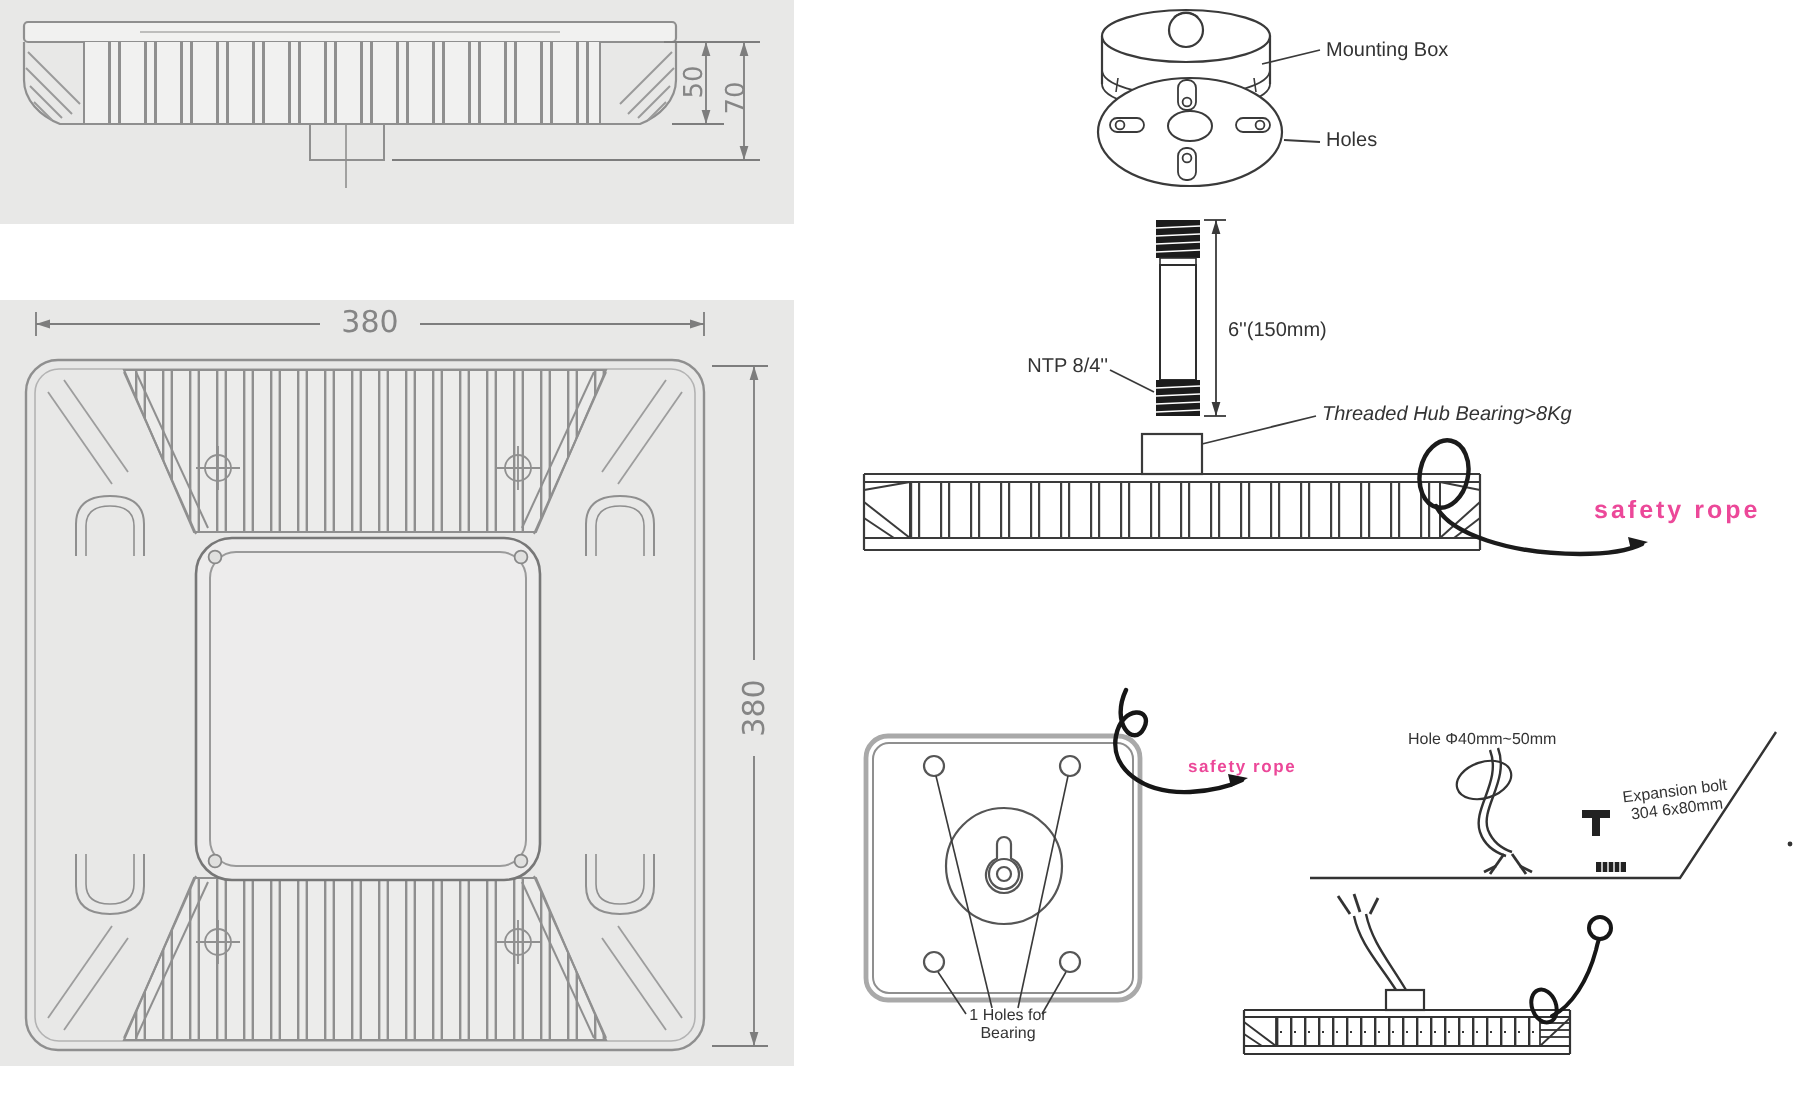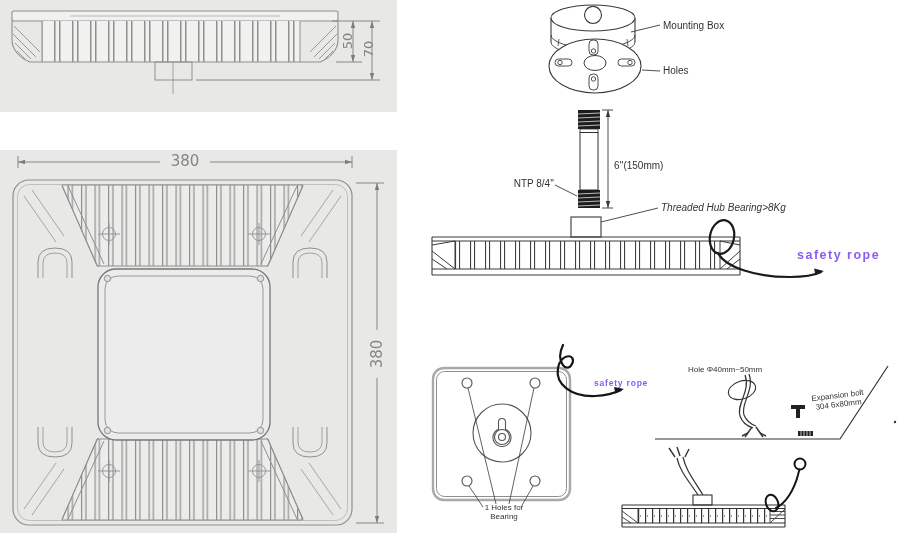--- a/index.html
+++ b/index.html
@@ -4,21 +4,21 @@
 <style>
   html,body{margin:0;padding:0;background:#fff;}
   .stage{position:relative;width:900px;height:554px;background:#fff;overflow:hidden;
          font-family:"Liberation Sans",sans-serif;}
   .abs{position:absolute;}
   .panel{position:absolute;background:#e8e8e7;}
   .lbl{position:absolute;color:#333;font-size:10px;white-space:nowrap;line-height:1.15;}
   .dimtxt{position:absolute;color:#858585;font-family:"DejaVu Sans",sans-serif;
           display:flex;align-items:center;justify-content:center;}
   .rot{transform:rotate(-90deg);}
-  .bold-rope{font-weight:bold;color:#8b5cf6;}
+  .bold-rope{font-weight:bold;color:#ec4899;}
   .small{font-size:8px;}
   .center{text-align:center;}
 </style>
 </head>
 <body>
 
 <div class="stage">
 
   <div class="panel" style="left:0;top:0;width:397px;height:112px;">
     <svg class="abs" style="left:0;top:0" width="397" height="112" viewBox="0 0 397 112">
@@ -338,21 +338,21 @@
       <rect x="150" y="73" width="15" height="5" fill="#222"></rect>
       <g stroke="#fff" stroke-width="0.7">
         <line x1="153" y1="73" x2="153" y2="78"></line>
           <line x1="156" y1="73" x2="156" y2="78"></line>
         <line x1="159" y1="73" x2="159" y2="78"></line>
           <line x1="162" y1="73" x2="162" y2="78"></line>
       </g>
     </g>
     <circle cx="247" cy="64" r="1.2" fill="#333"></circle>
   </svg>
-  <div class="lbl small" style="left:688px;top:365px;text-align:center;">Hole Φ40mm~50mm</div>
+  <div class="lbl small" style="left:704px;top:365px;text-align:center;">Hole Φ40mm~50mm</div>
   <div class="lbl small center" style="left:806px;top:391px;width:64px;transform:rotate(-7deg);">
     <div>Expansion bolt</div>
     <div>304 6x80mm</div>
   </div>
 
   <svg class="abs" style="left:610px;top:445px" width="205" height="95" viewBox="0 0 205 95">
     <defs>
       <pattern id="finH" width="7" height="1" patternUnits="userSpaceOnUse">
         <rect x="0" y="0" width="1.2" height="1" fill="#333"></rect>
       </pattern>

